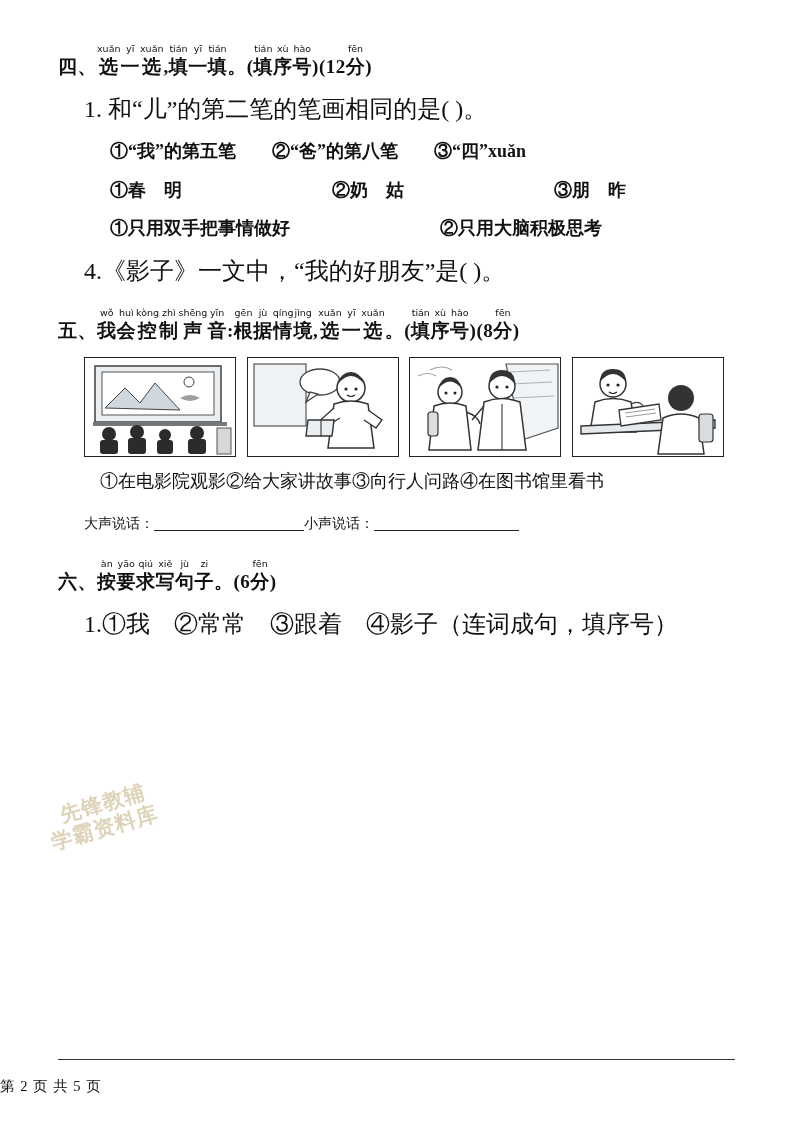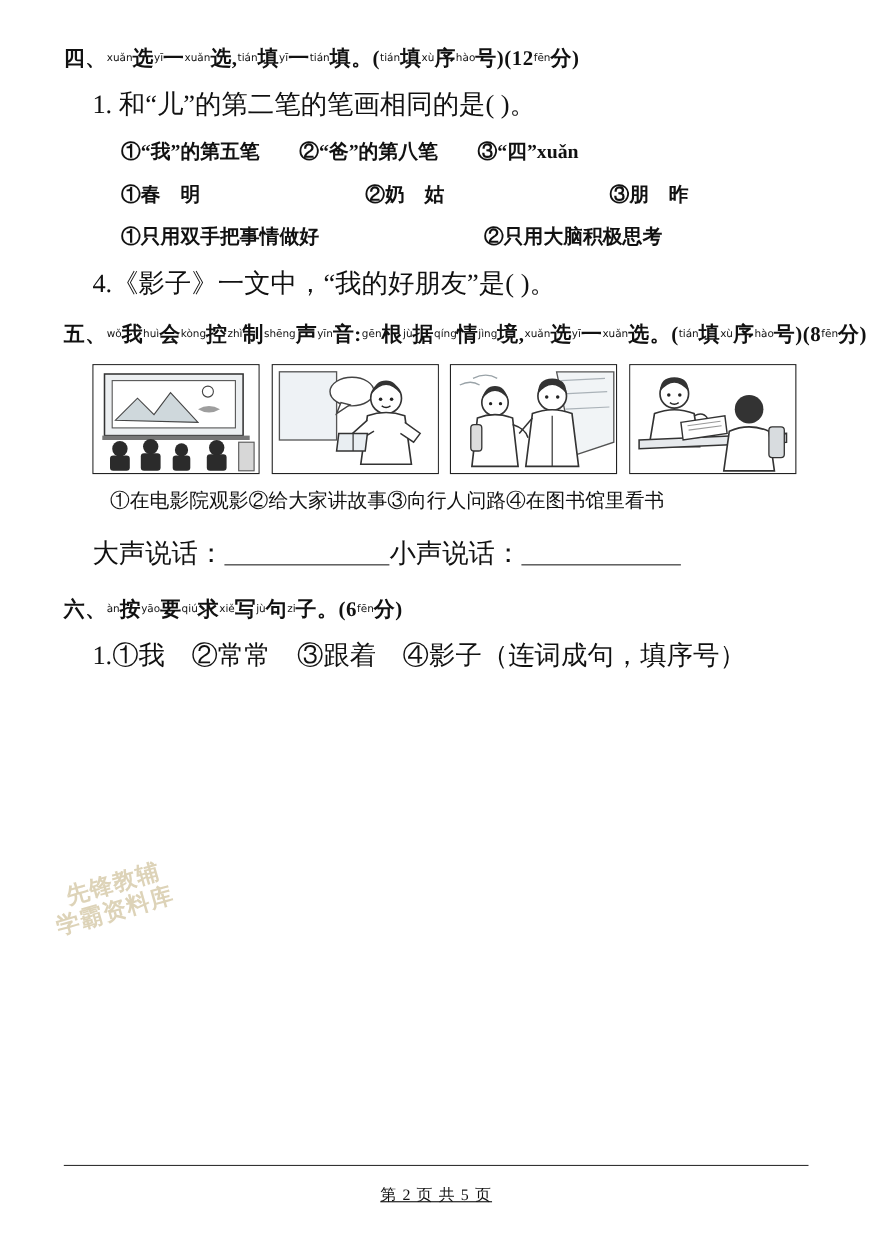--- a/index.html
+++ b/index.html
@@ -32,21 +32,21 @@
     letter-spacing: 0.5px;
     margin-top: 0;
   }
   .ruby-group {
     display: inline-flex;
     align-items: flex-end;
     white-space: nowrap;
   }
   .ruby {
     display: inline-flex;
-    flex-direction: row;
+    flex-direction: column;
     align-items: center;
     line-height: 1;
   }
   .ruby .py {
     font-size: 9.5px;
     font-weight: normal;
     font-family: "DejaVu Sans", sans-serif;
     letter-spacing: 0px;
     margin-bottom: 2px;
     height: 11px;
@@ -102,21 +102,21 @@
     overflow: hidden;
   }
   .pic svg { display: block; }
 
   .pic-opts {
     font-size: 18px;
     margin: 12px 0 0 42px;
     white-space: nowrap;
   }
   .fill-line {
-    font-size: 24px;
+    font-size: 14px;
     margin: 20px 0 0 26px;
     white-space: nowrap;
   }
   .blank-ul {
     display: inline-block;
     border-bottom: 1.2px solid #222;
     width: 150px;
     height: 17px;
     vertical-align: -3px;
   }
@@ -128,24 +128,23 @@
     left: 58px;
     right: 58px;
     bottom: 62px;
     border-top: 1.2px solid #333;
   }
   .footer-text {
     position: absolute;
     left: 0;
     right: 0;
     bottom: 26px;
-    text-align: center;
+    text-align: left;
     font-size: 14.5px;
     letter-spacing: 1px;
-    text-decoration: underline;
   }
 
   
   .watermark {
     position: absolute;
     left: 62px;
     top: 790px;
     transform: rotate(-16deg);
     font-size: 21px;
     color: #c9b98d;

